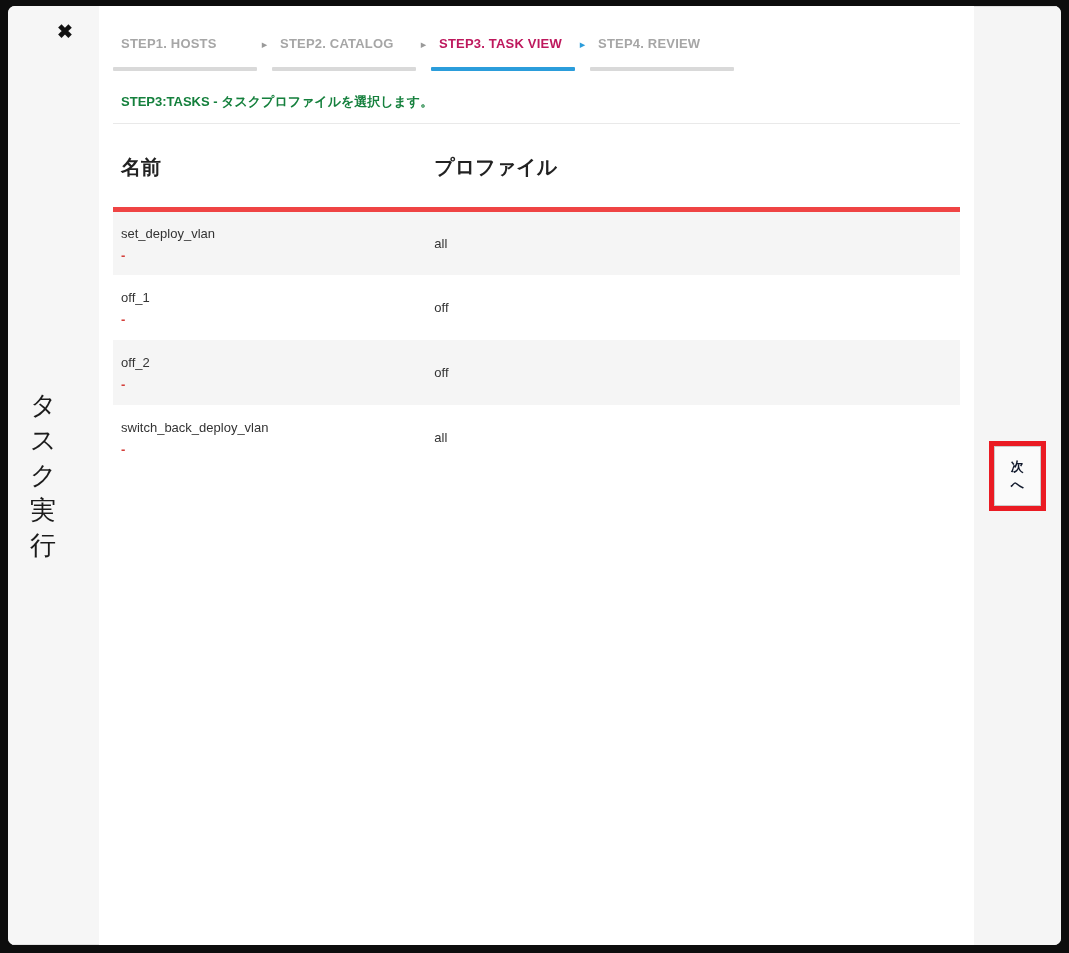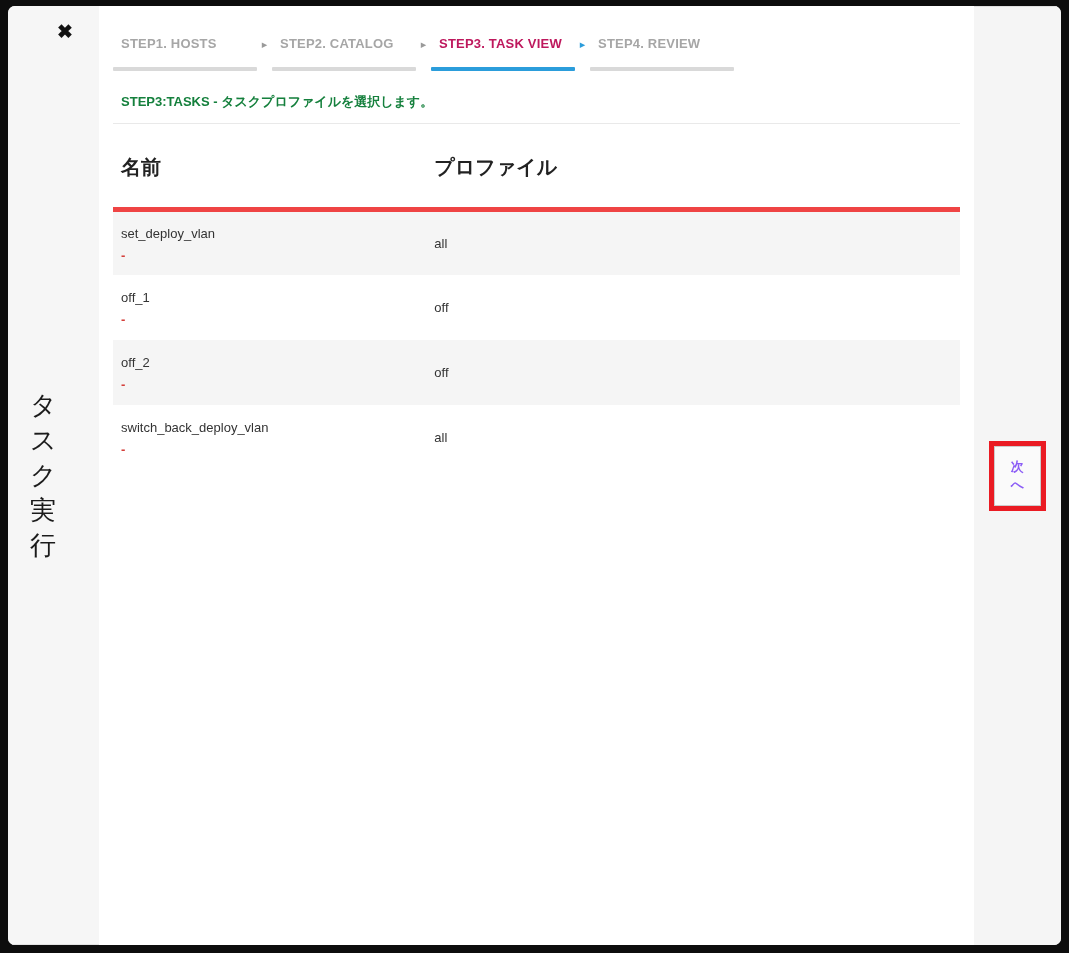--- a/index.html
+++ b/index.html
@@ -68,21 +68,21 @@
   .modal-footer {
     flex:0 0 79px;
     background:#f5f5f5; border-top:1px solid #e0e0e0;
     display:flex; align-items:center; justify-content:flex-end;
     padding:0 15px;
   }
   .highlight-box { border:5px solid #ea1b23; background:transparent; }
   .next-btn {
     display:block; background:#fafafa; border:1px solid #cccccc;
     font-family:"Liberation Sans", sans-serif;
-    font-size:13px; font-weight:bold; color:#8b5cf6;
+    font-size:13px; font-weight:bold; color:#0f172a;
     padding:11px 16px; min-width:38px; cursor:pointer;
   }
 </style>
 </head>
 <body>
 
 <div class="modal">
 
   <div class="modal-header">
     <div class="modal-title">タスク実行</div>

